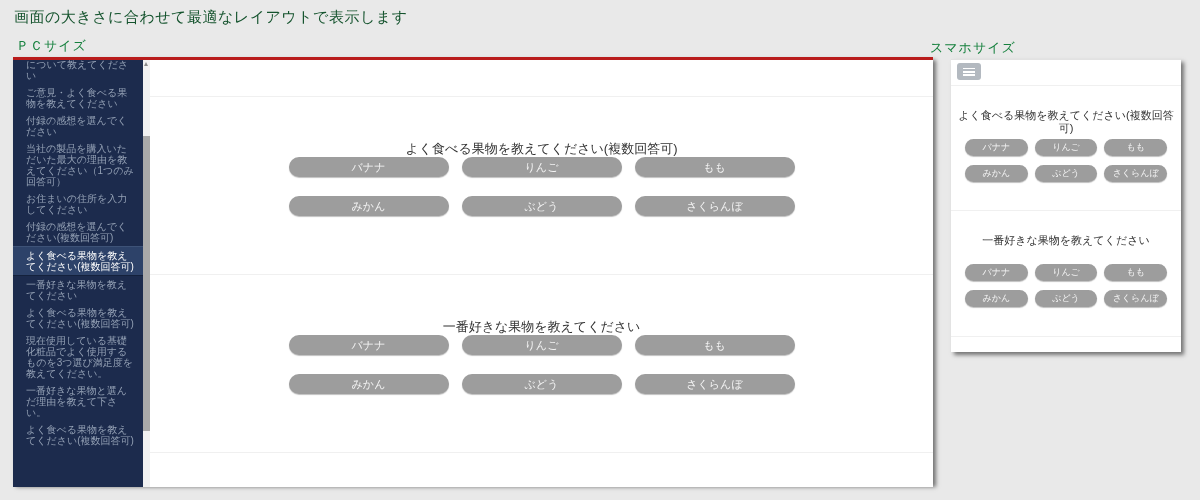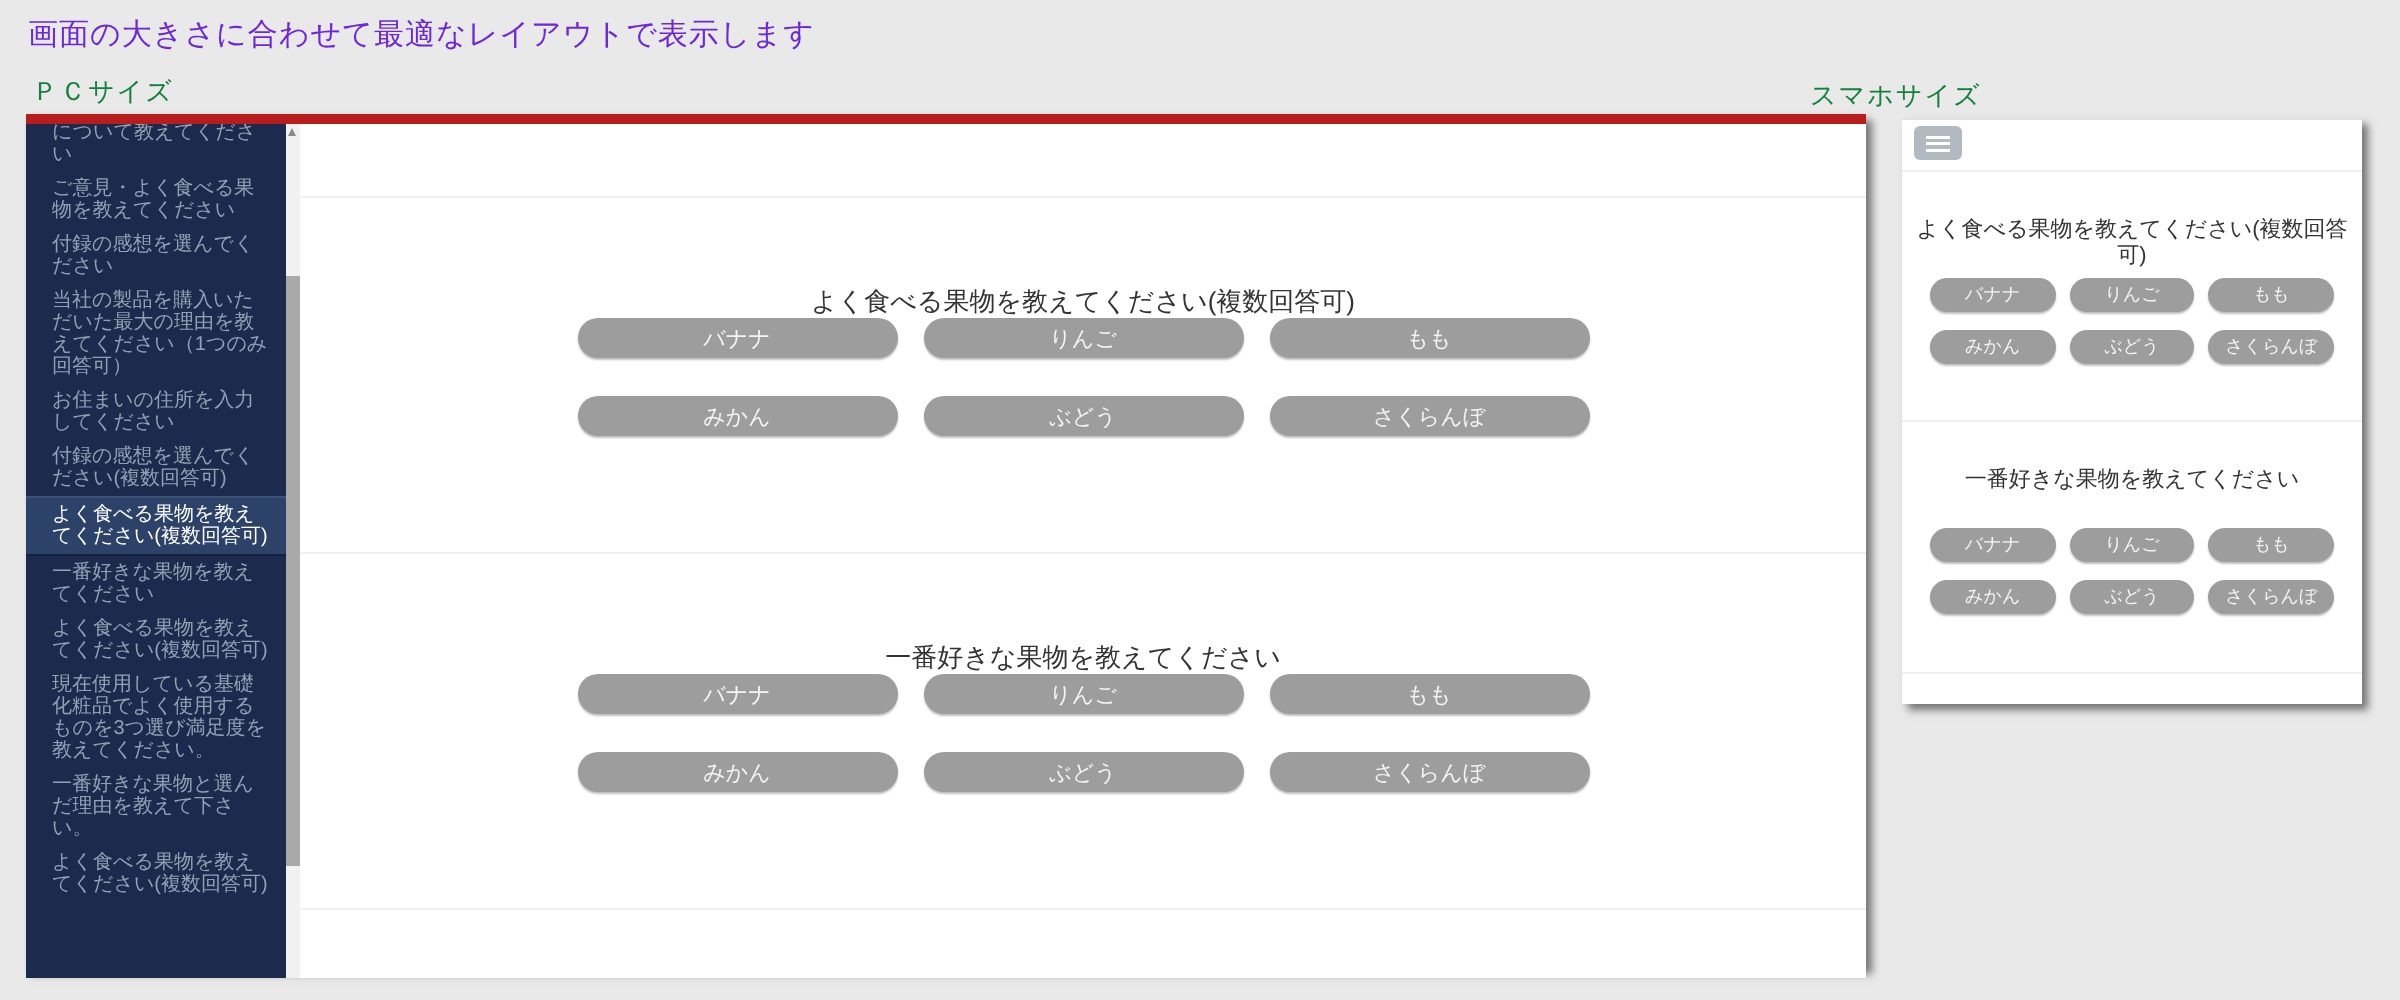--- a/index.html
+++ b/index.html
@@ -6,32 +6,32 @@
   html,body { width:1200px; height:500px; }
   body {
     position:relative;
     background:#e9e9e9;
     font-family:"Liberation Sans","DejaVu Sans",sans-serif;
     color:#333;
     overflow:hidden;
   }
   .page-title {
     position:absolute; left:14px; top:8px;
-    font-size:15px; color:#6d28d9; letter-spacing:0.5px;
+    font-size:15px; color:#14532d; letter-spacing:0.5px;
   }
   .size-label { position:absolute; font-size:13px; color:#15803d; letter-spacing:1px; }
   .pc-size-label { left:16px; top:37px; }
-  .sp-size-label { left:905px; top:39px; }
+  .sp-size-label { left:930px; top:39px; }
 
   
   .pc-panel {
     position:absolute; left:13px; top:57px; width:920px; height:427px;
     background:#d946ef;
     box-shadow:3px 3px 4px rgba(0,0,0,0.5);
-    border-top:5px solid #b91c1c;
+    border-top:3px solid #b91c1c;
   }
   .sidebar {
     position:absolute; left:0; top:0; width:137px; height:427px;
     background:#1c2b4d; overflow:hidden;
   }
   .sidebar-list { margin-top:-4px; width:130px; }
   .sidebar-item {
     padding:3px 8px 3px 13px;
     font-size:10px; line-height:11px;
     color:#93a0b4;

